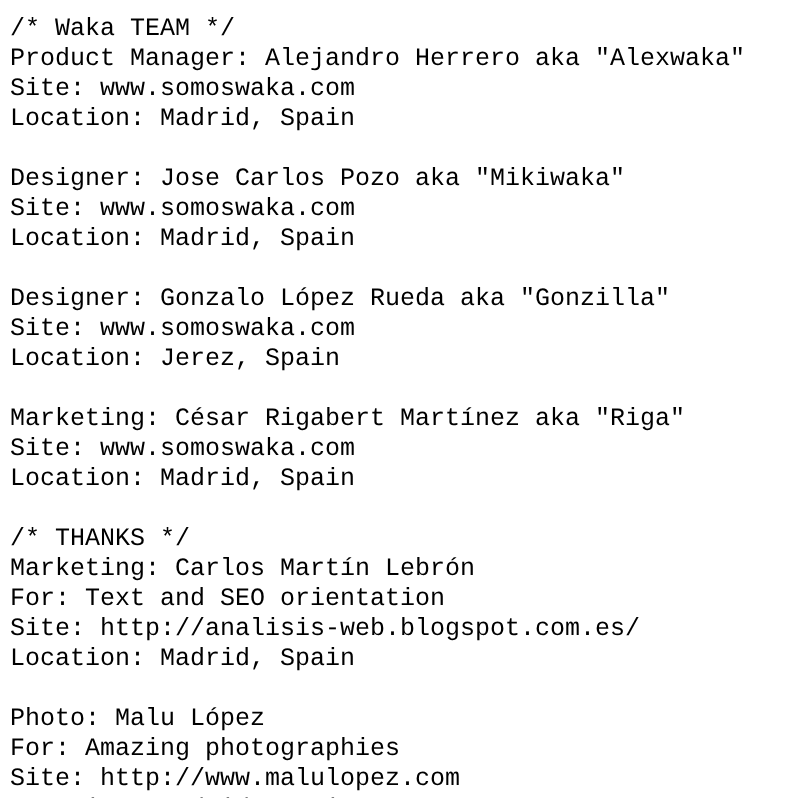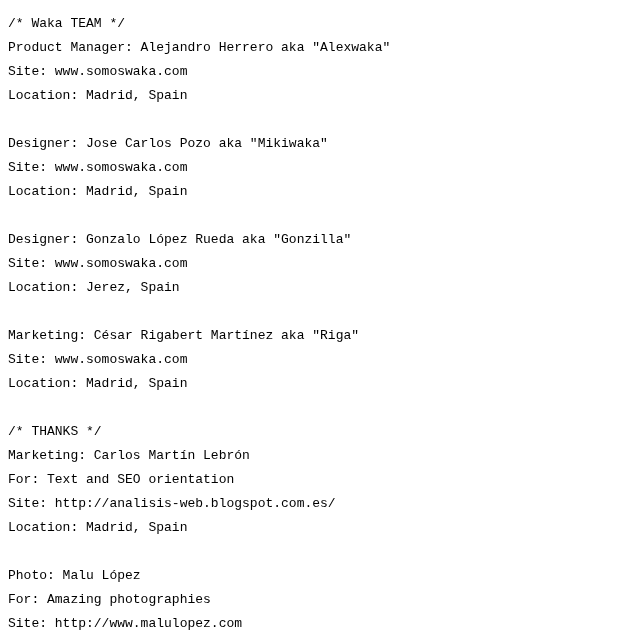--- a/index.html
+++ b/index.html
@@ -15,21 +15,21 @@
     font-family: "Liberation Mono", "DejaVu Sans Mono", monospace;
   }
   #credits-text {
     box-sizing: border-box;
     width: 628px;
     height: 638px;
     padding: 12px 0 12px 8px;
     margin: 0;
     color: #000000;
     font-family: "Liberation Mono", "DejaVu Sans Mono", monospace;
-    font-size: 13px;
+    font-size: 20px;
     line-height: 24px;
     white-space: pre;
     letter-spacing: 0;
     -webkit-font-smoothing: none;
   }
   .credits-line {
     display: block;
     height: 24px;
     white-space: pre;
   }

